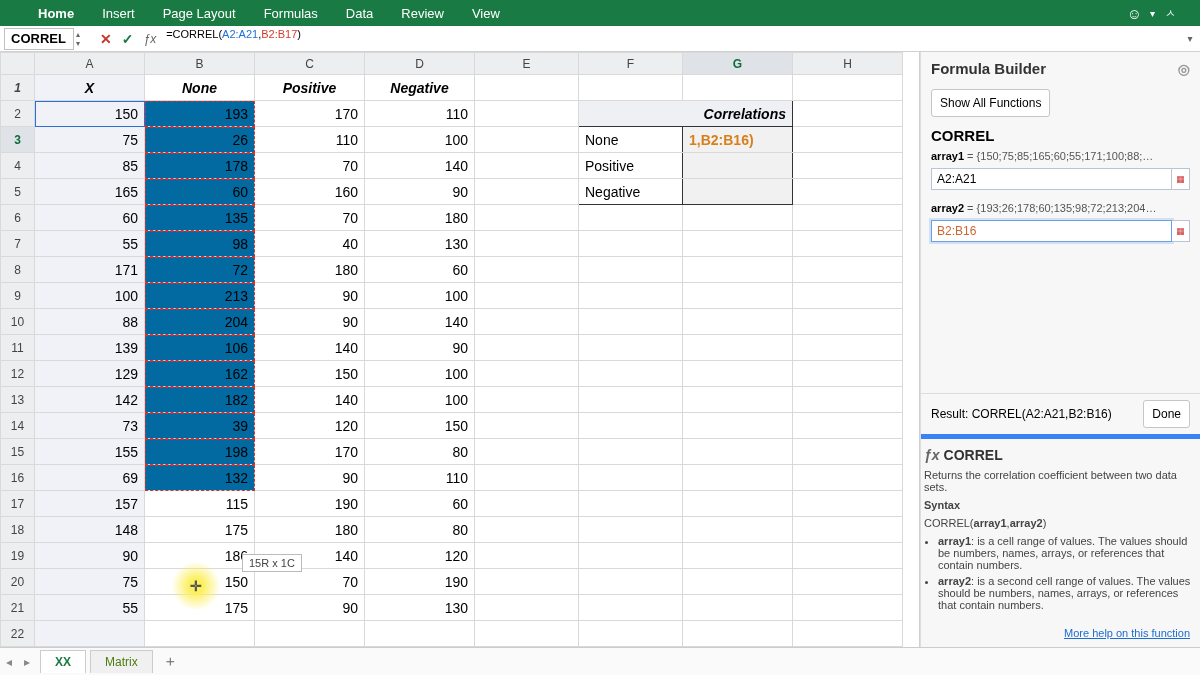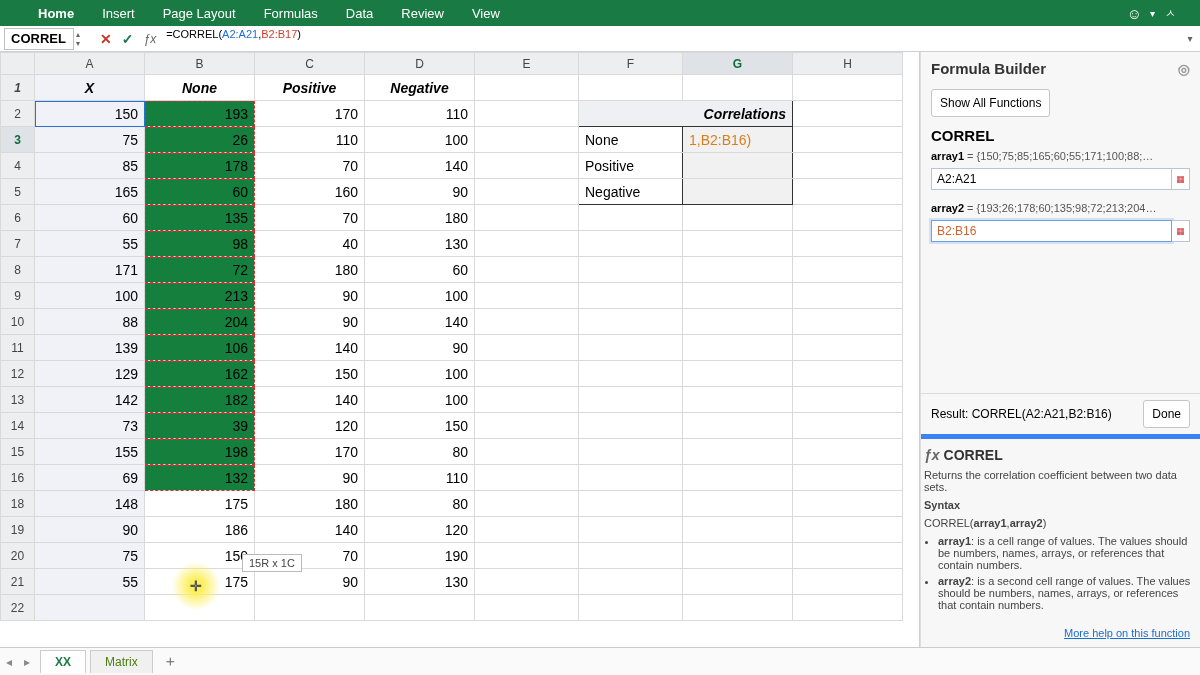--- a/index.html
+++ b/index.html
@@ -33,26 +33,26 @@
 .grid th, .grid td { border: 1px solid #d9d9d9; height: 26px; padding: 0 6px; text-align: right; }
 .grid thead th { background: #eceef0; font-weight: 400; text-align: center; color: #444; height: 22px; font-size:12px; }
 .grid .rowhdr { background: #eceef0; text-align: center; color: #444; width: 34px; font-size:12px; }
 .grid .rowhdr.sel, .grid thead th.sel { background:#dfe3e8; color:#0f6b3b; font-weight:600; }
 .grid .hdr-row td { font-weight: 700; font-style: italic; text-align: center; }
 
 .colA { width: 110px; } .colB{width:110px;} .colC{width:110px;} .colD{width:110px;}
 .colE { width: 104px;} .colF{width:104px;} .colG{width:110px;} .colH{width:110px;}
 
 .sel-colA { background: #f0f2f7; }
-.sel-colB { background: #15803d; }
+.sel-colB { background: #0369a1; }
 .corr-title { background:#eef0f3; font-weight:700; font-style:italic; text-align:right; border:1.5px solid #333 !important; }
 .corr-box { border-left:1.5px solid #333 !important; border-right:1.5px solid #333 !important; }
 .corr-box.bot { border-bottom:1.5px solid #333 !important;}
 .corr-g { background:#f1f1f1; }
-.corr-g.active { color:#d97f1a; font-weight:400; text-align:left !important; }
+.corr-g.active { color:#d97f1a; font-weight:700; text-align:left !important; }
 .corr-lbl { text-align:left !important; }
 
 .highlight-circle { position:absolute; width:48px; height:48px; border-radius:50%; background:radial-gradient(circle,#fcef5e 20%,rgba(252,239,94,0) 72%); pointer-events:none; }
 .range-tip { position:absolute; background:#fff; border:1px solid #bbb; padding:2px 6px; font-size:11px; color:#444; pointer-events:none; }
 .marching { outline:1.5px dashed #c33; outline-offset:-1px;}
 .arr1-border { outline:1.5px solid #2a6fd6; outline-offset:-1px;}
 
 
 .sp-hd { display:flex; align-items:center; padding:8px 10px; font-size:15px; font-weight:600; color:#333; }
 .sp-close { margin-left:auto; color:#999; font-size:14px; cursor:pointer;}
@@ -315,20 +315,31 @@
             <td class="sel-colA">69</td>
             <td class="sel-colB marching">132</td>
             <td>90</td>
             <td>110</td>
             <td></td>
             <td></td>
             <td></td>
             <td></td>
           </tr>
           <tr>
+            <td class="rowhdr">17</td>
+            <td class="sel-colA">157</td>
+            <td>115</td>
+            <td>190</td>
+            <td>60</td>
+            <td></td>
+            <td></td>
+            <td></td>
+            <td></td>
+          </tr>
+          <tr>
             <td class="rowhdr">18</td>
             <td class="sel-colA">148</td>
             <td>175</td>
             <td>180</td>
             <td>80</td>
             <td></td>
             <td></td>
             <td></td>
             <td></td>
           </tr>

